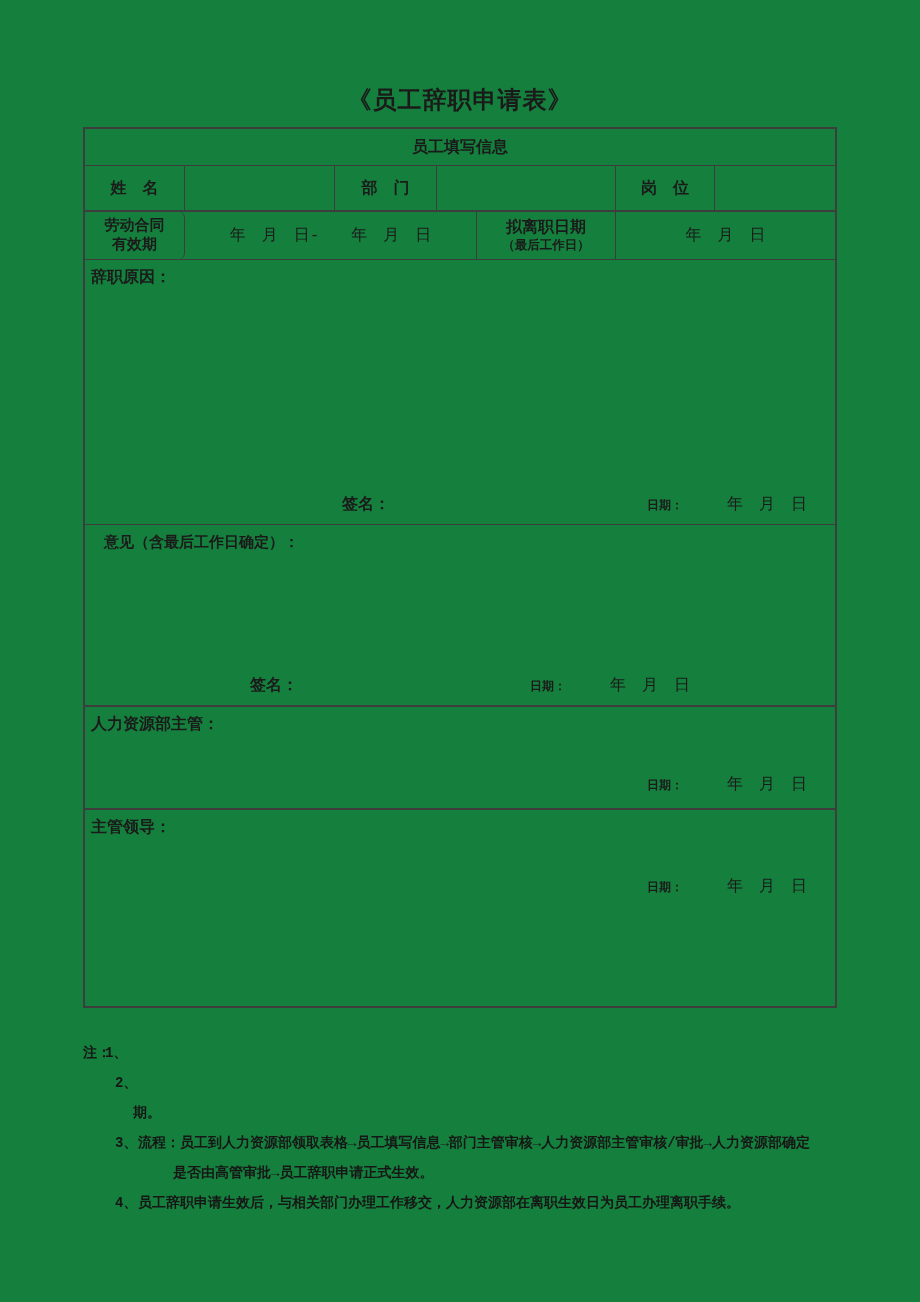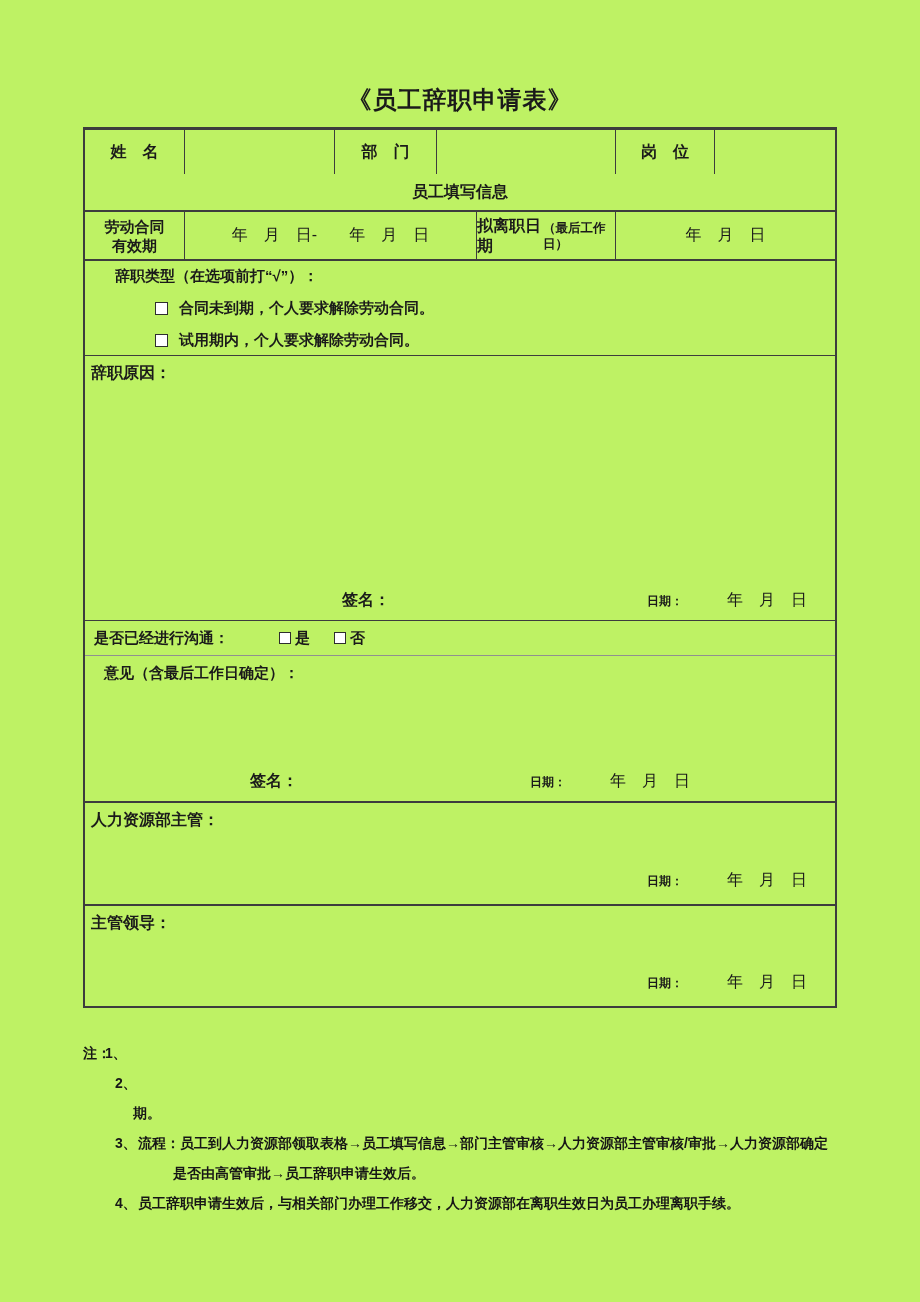--- a/index.html
+++ b/index.html
@@ -1,23 +1,23 @@
 <!DOCTYPE html>
 <html><head>
 <meta charset="utf-8">
 <style>
   * { box-sizing: border-box; margin: 0; padding: 0; }
   html, body { background: #e9e9e9; }
   .page {
     position: relative;
     width: 920px; height: 1302px;
     margin: 0 auto;
-    background: #bef264;
+    background: #15803d;
     color: #1a1a1a;
-    font-family: Liberation Sans, sans-serif;
+    font-family: Liberation Mono, monospace;
     overflow: hidden;
   }
   .title {
     position: absolute; top: 84px; left: 0; width: 920px;
     text-align: center; font-size: 24px; font-weight: bold; letter-spacing: 1px;
   }
   .ftable {
     position: absolute; left: 83px; top: 127px;
     width: 754px; height: 881px;
     border: 2px solid #3d3d3d;
@@ -32,23 +32,23 @@
 
   .r2 { height: 45px; border-top: 1.5px solid #3d3d3d; display: flex; }
   .r2 .cell { display: flex; align-items: center; justify-content: center; height: 100%; }
   .bR { border-right: 1.5px solid #3d3d3d; }
   .w-name-l { width: 100px; } .w-name-v { width: 150px; }
   .w-dept-l { width: 102px; } .w-dept-v { width: 179px; }
   .w-post-l { width: 99px; }  .w-post-v { flex: 1; }
 
   .r3 { height: 49px; border-top: 2px solid #3d3d3d; display: flex; }
   .r3 .cell { display: flex; align-items: center; justify-content: center; height: 100%; }
-  .w-con-l { width: 100px; flex-direction: column; }
+  .w-con-l { width: 100px; flex-direction: column; border-radius: 6px; }
   .w-con-v { width: 292px; }
-  .w-lv-l  { width: 139px; flex-direction: row; }
+  .w-lv-l  { width: 139px; flex-direction: column; }
   .w-lv-v  { flex: 1; }
   .con-line { font-weight: bold; font-size: 15px; line-height: 19px; }
   .lv-main { font-weight: bold; font-size: 16px; line-height: 20px; }
   .lv-sub  { font-weight: bold; font-size: 12.5px; line-height: 16px; }
 
   .r4 { height: 96px; border-top: 2px solid #3d3d3d; font-size: 15px; }
   .type-heading { margin: 6px 0 0 30px; font-weight: bold; white-space: pre; }
   .type-opt { margin: 13px 0 0 70px; display: flex; align-items: center; white-space: pre; font-weight: 600; }
   .cbox { display: inline-block; width: 13px; height: 13px;
           border: 1.5px solid #2e2e2e; background: #fff; margin-right: 11px; flex-shrink: 0; }
@@ -94,93 +94,71 @@
 </style>
 </head>
 <body>
 
 <div class="page">
 
   <div class="title">《员工辞职申请表》</div>
 
   <div class="ftable">
 
+    <div class="row r1">
+      <span>员工填写信息</span>
+    </div>
+
     <div class="row r2">
       <div class="cell bR w-name-l">
         <span class="lbl">姓　名</span>
       </div>
       <div class="cell bR w-name-v"></div>
       <div class="cell bR w-dept-l">
         <span class="lbl">部　门</span>
       </div>
       <div class="cell bR w-dept-v"></div>
       <div class="cell bR w-post-l">
         <span class="lbl">岗　位</span>
       </div>
       <div class="cell w-post-v"></div>
-    </div>
-
-    <div class="row r1">
-      <span>员工填写信息</span>
     </div>
 
     <div class="row r3">
       <div class="cell bR w-con-l">
         <span class="con-line">劳动合同</span>
         <span class="con-line">有效期</span>
       </div>
       <div class="cell bR w-con-v">
         <span class="val">年　月　日-　　年　月　日</span>
       </div>
       <div class="cell bR w-lv-l">
         <span class="lv-main">拟离职日期</span>
         <span class="lv-sub">（最后工作日）</span>
       </div>
       <div class="cell w-lv-v">
         <span class="val">年　月　日</span>
       </div>
     </div>
 
-    <div class="row r4">
-      <div class="type-heading">辞职类型（在选项前打“√”）：</div>
-      <div class="type-opt">
-        <span class="cbox"></span>
-        <span>合同未到期，个人要求解除劳动合同。</span>
-      </div>
-      <div class="type-opt">
-        <span class="cbox"></span>
-        <span>试用期内，个人要求解除劳动合同。</span>
-      </div>
-    </div>
 
     <div class="row r5">
       <div class="corner-label">辞职原因：</div>
       <div class="fill-area" style="left:6px; top:36px; right:6px; bottom:34px;"></div>
       <div class="sig-line">
         <span class="sig-name" style="left:257px;">签名：</span>
         <div class="date-group" style="left:562px;">
           <span class="lbl">日期：</span>
           <span class="val">年　月　日</span>
         </div>
       </div>
     </div>
 
     <div class="row r6">
       <div class="sup-right">
-        <div class="sub-a">
-          <span>是否已经进行沟通：</span>
-          <span class="cb-group yes">
-            <span class="cbox small"></span>
-            <span>是</span>
-          </span>
-          <span class="cb-group no">
-            <span class="cbox small"></span>
-            <span>否</span>
-          </span>
-        </div>
         <div class="sub-b">
           <div class="opinion-label">意见（含最后工作日确定）：</div>
           <div class="fill-area" style="left:9px; top:34px; right:6px; bottom:32px;"></div>
           <div class="sig-line">
             <span class="sig-name" style="left:165px;">签名：</span>
             <div class="date-group" style="left:445px;">
               <span class="lbl">日期：</span>
               <span class="val">年　月　日</span>
             </div>
           </div>
@@ -225,21 +203,21 @@
       <span class="n-ind50"></span>
       <span>期。</span>
     </div>
     <div class="nline">
       <span class="n-ind32"></span>
       <span class="n-num2">3、</span>
       <span>流程：员工到人力资源部领取表格→员工填写信息→部门主管审核→人力资源部主管审核/审批→人力资源部确定</span>
     </div>
     <div class="nline">
       <span class="n-ind90"></span>
-      <span>是否由高管审批→员工辞职申请生效后。</span>
+      <span>是否由高管审批→员工辞职申请正式生效。</span>
     </div>
     <div class="nline">
       <span class="n-ind32"></span>
       <span class="n-num2">4、</span>
       <span>员工辞职申请生效后，与相关部门办理工作移交，人力资源部在离职生效日为员工办理离职手续。</span>
     </div>
   </div>
 
 </div>
 

